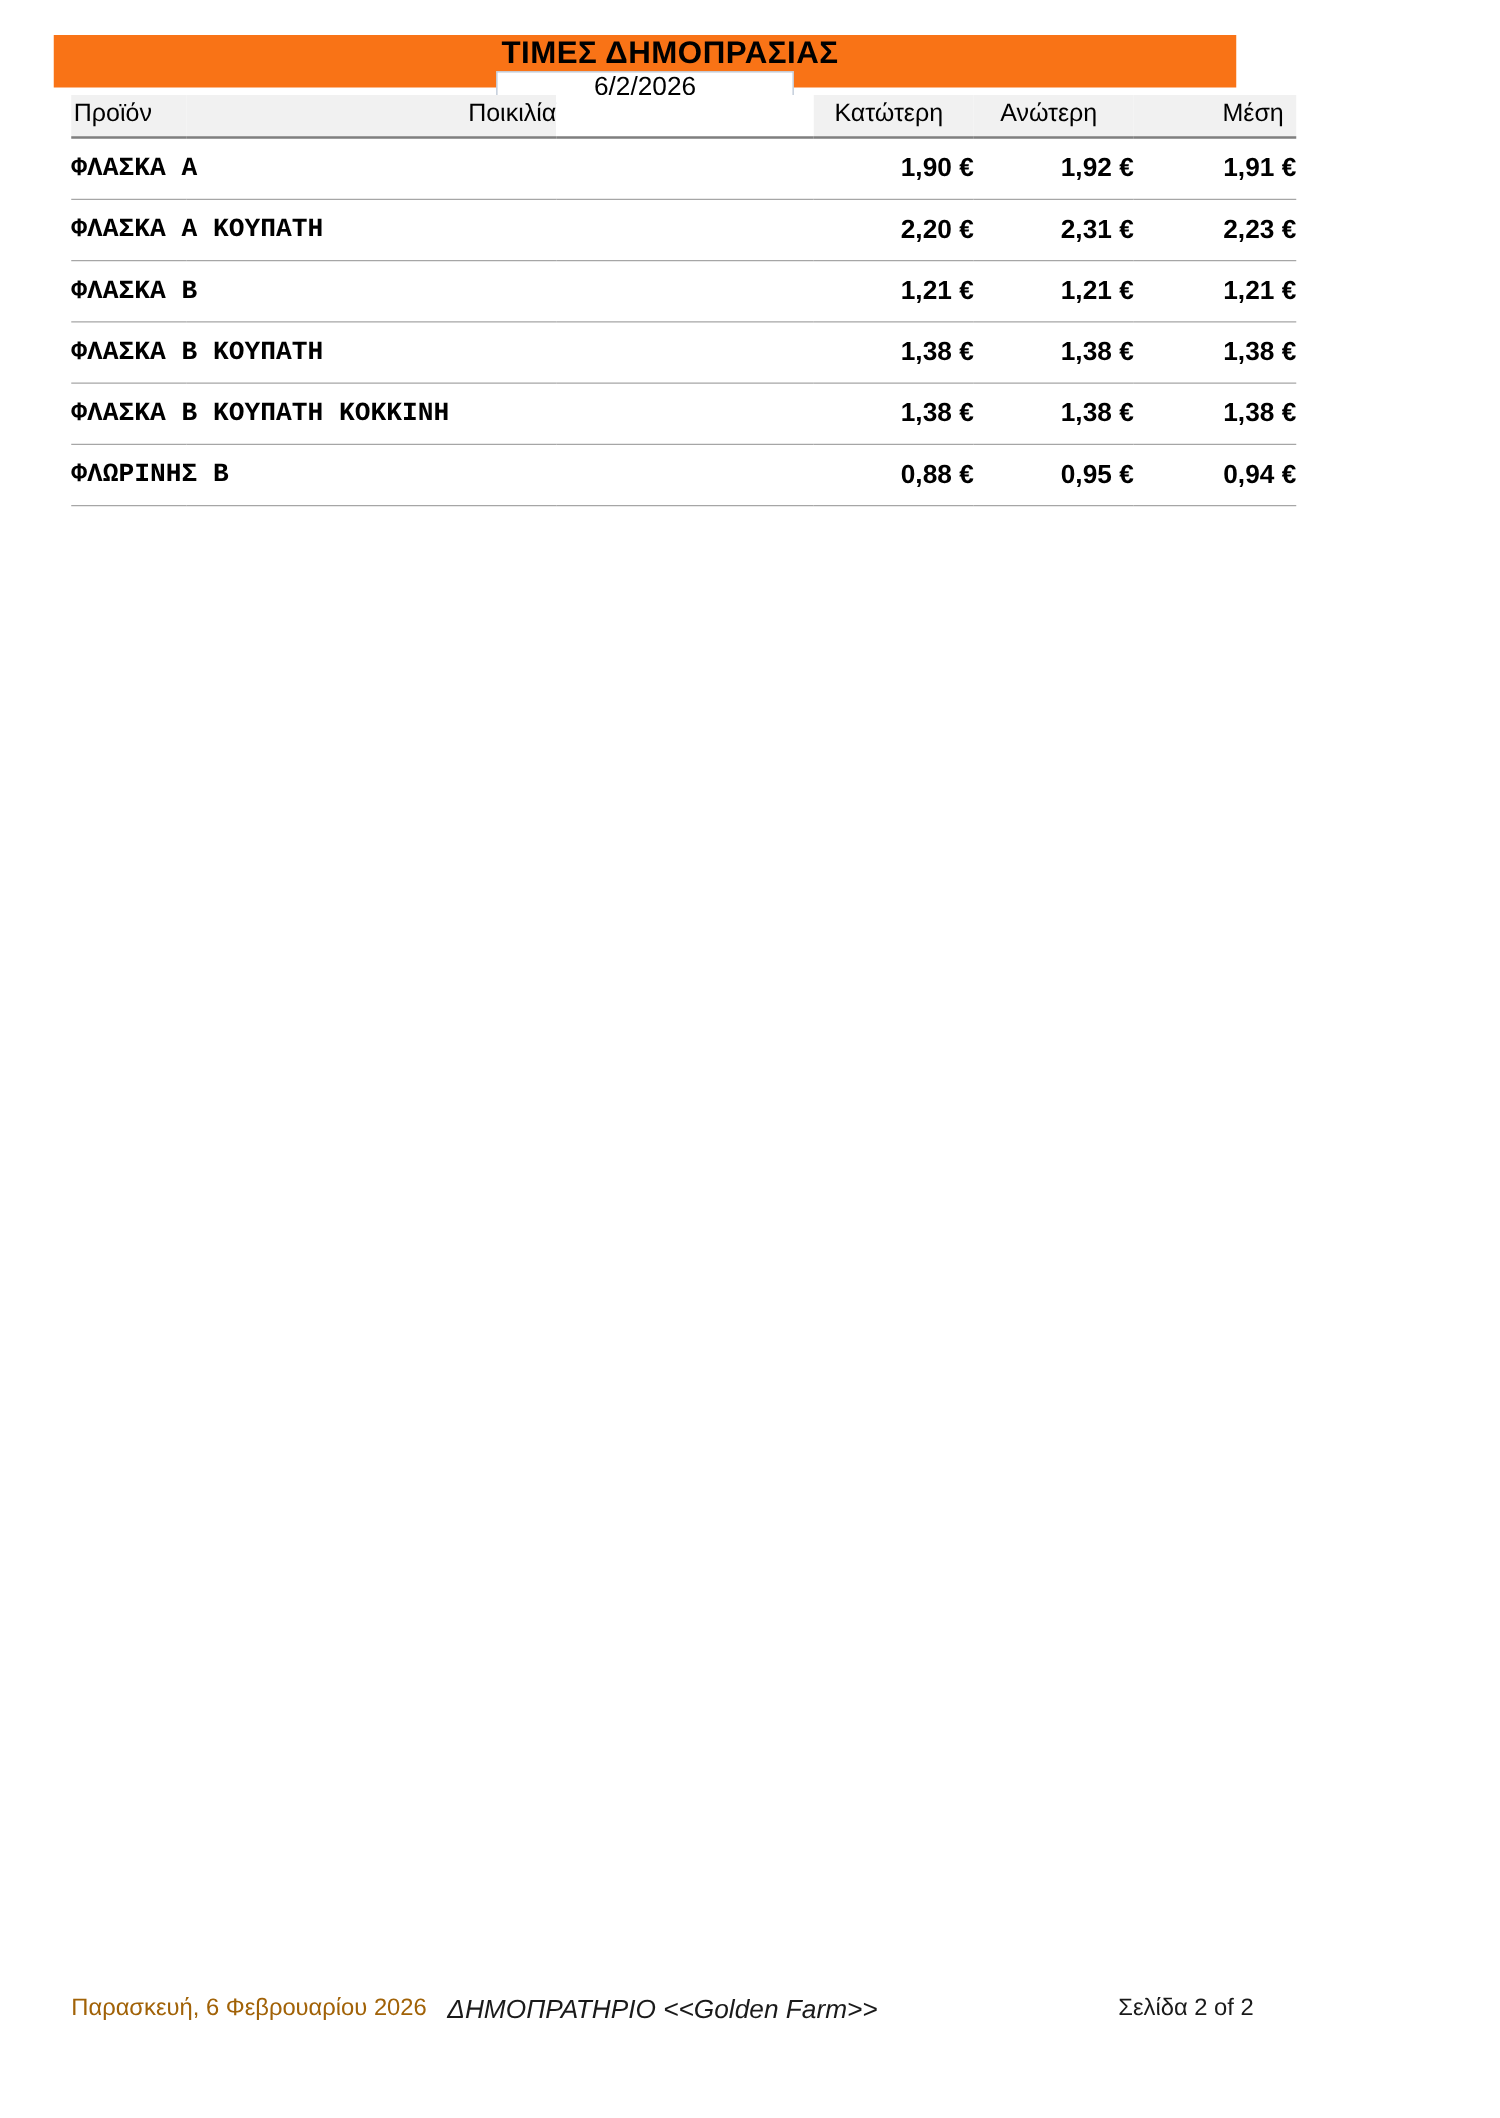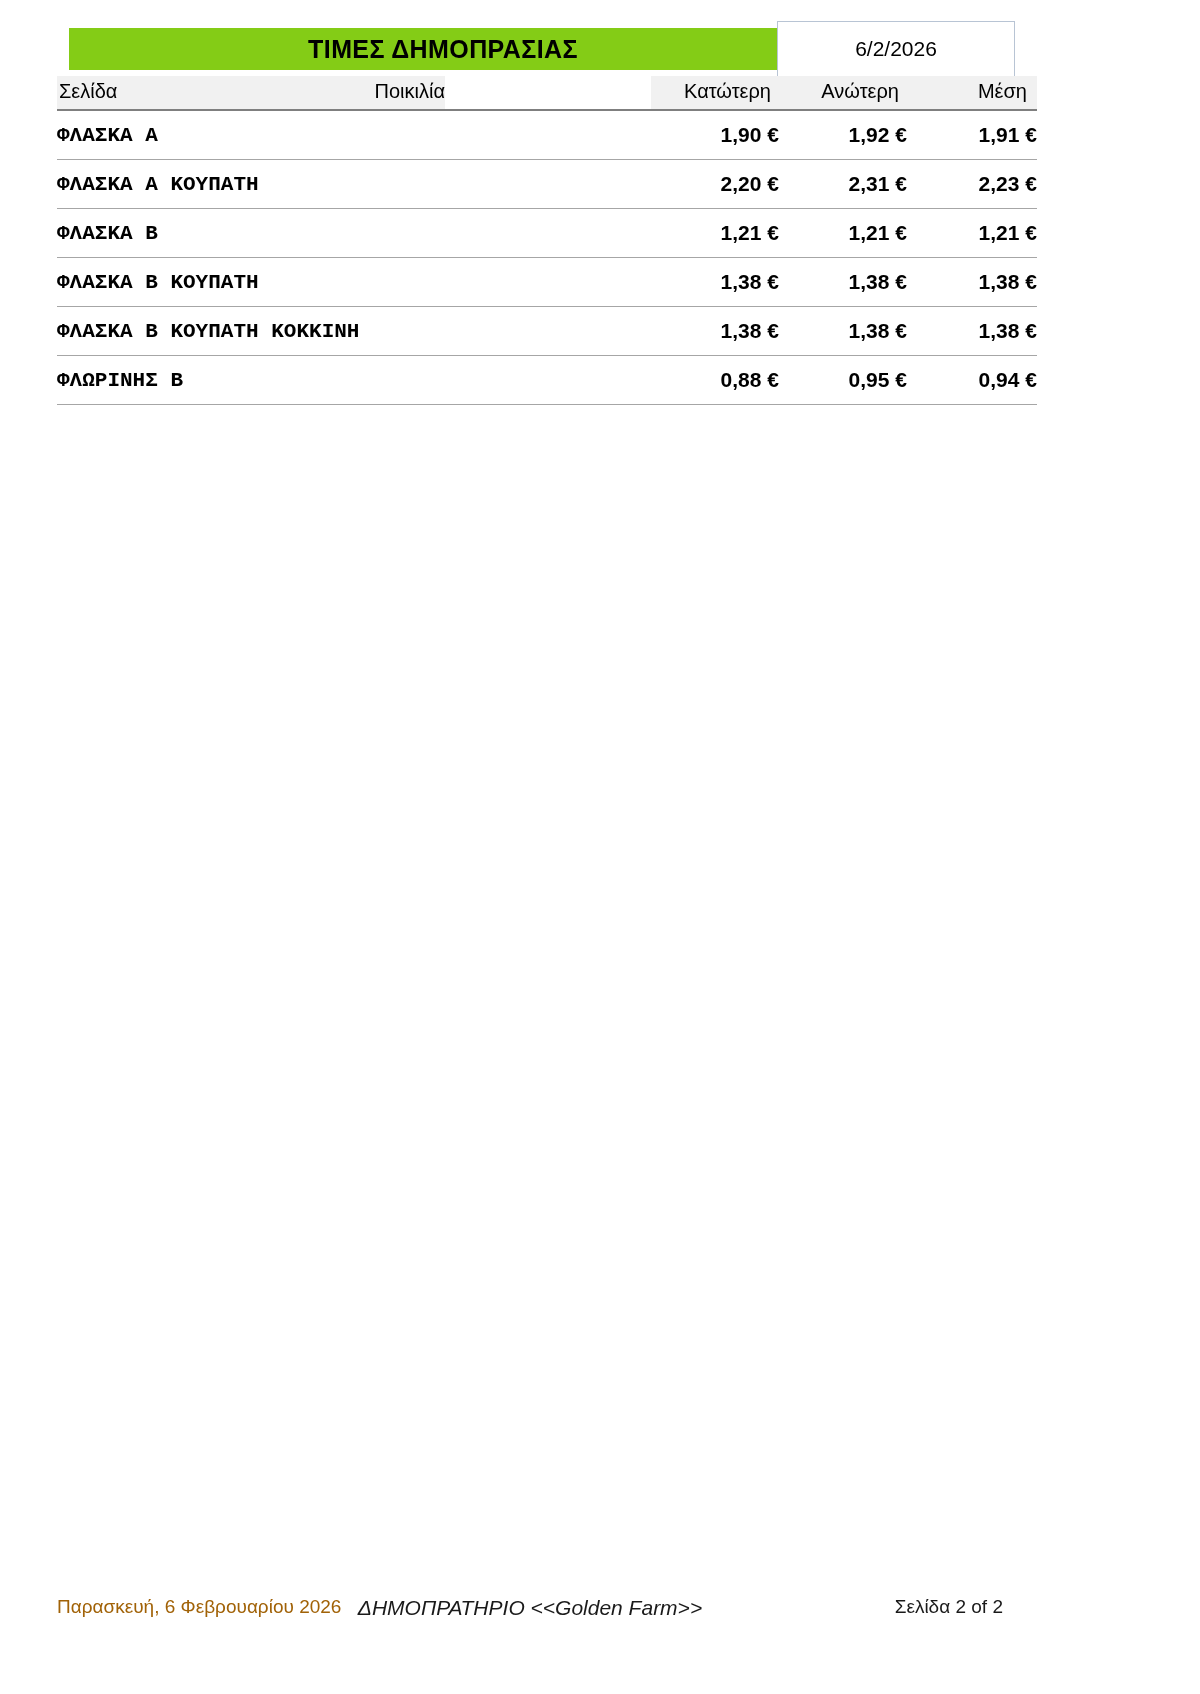--- a/index.html
+++ b/index.html
@@ -18,27 +18,28 @@
   .page {
     position: absolute;
     left: 0; top: 0;
     width: 1200px;
     height: 1694px;
   }
 
   
   .title-band {
     position: absolute;
-    left: 69px;
+    left: 43px;
     top: 28px;
     width: 946px;
     height: 42px;
-    background: #84cc16;
+    background: #f97316;
     display: flex;
     align-items: center;
+    flex-direction: column;
   }
   .title-text {
     flex: 1;
     text-align: center;
     font-size: 25px;
     font-weight: bold;
     letter-spacing: 0.4px;
     color: #000;
     padding-left: 40px;
   }
@@ -87,21 +88,20 @@
     padding-left: 6px !important;
     margin-top: 12px;
   }
   th.col-blank {
     width: 206px;
     background: #ffffff !important;
     border-bottom: 2px solid #7f7f7f;
   }
   th.col-num {
     width: 120px;
-    text-align: right;
     padding-right: 8px !important;
   }
   th.col-num-last {
     width: 120px;
     text-align: right;
     padding-right: 10px !important;
   }
 
   table.pricetable tbody td {
     font-size: 21px;
@@ -168,21 +168,21 @@
 
   <div class="title-band">
     <div class="title-text">ΤΙΜΕΣ ΔΗΜΟΠΡΑΣΙΑΣ</div>
     <div class="date-box">6/2/2026</div>
   </div>
 
   <div class="table-wrap">
     <table class="pricetable">
       <thead>
         <tr>
-          <th class="col-prod">Σελίδα</th>
+          <th class="col-prod">Προϊόν</th>
           <th class="col-var">Ποικιλία</th>
           <th class="col-blank"></th>
           <th class="col-num">Κατώτερη</th>
           <th class="col-num">Ανώτερη</th>
           <th class="col-num-last">Μέση</th>
         </tr>
       </thead>
       <tbody>
         <tr>
           <td class="name" colspan="3">ΦΛΑΣΚΑ Α</td>

